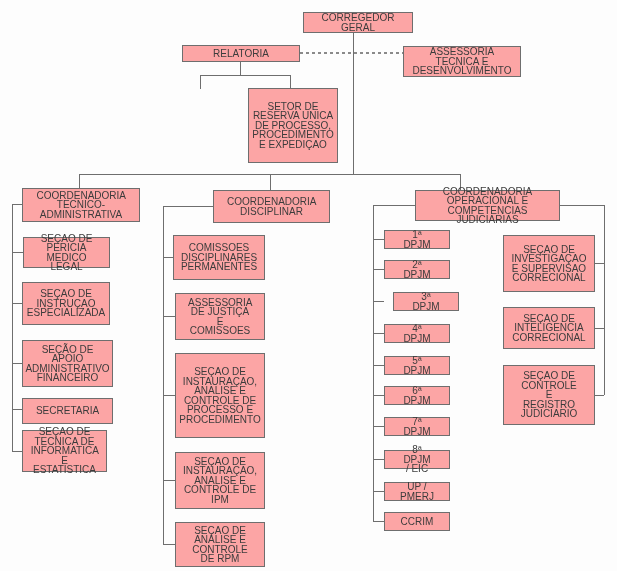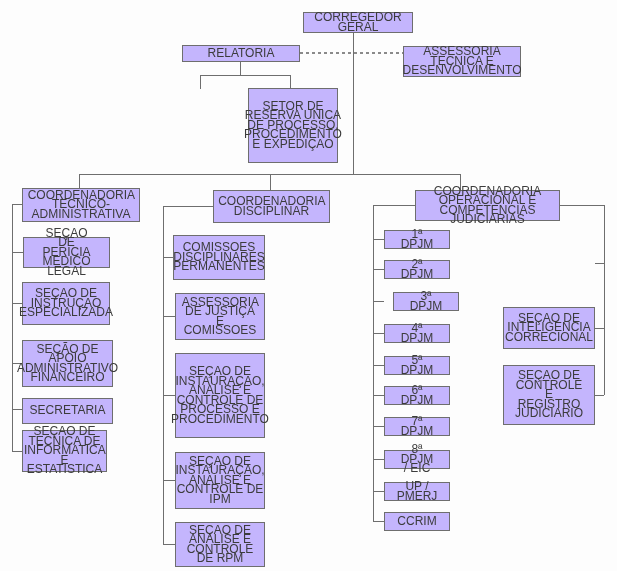--- a/index.html
+++ b/index.html
@@ -6,28 +6,28 @@
   #stage{
     position:relative;
     width:617px;height:571px;
     background:#fdfdfd;
     font-family:"Liberation Sans", sans-serif;
     overflow:hidden;
   }
   .box{
     position:absolute;
     box-sizing:border-box;
-    background:#c4b5fd;
+    background:#fca5a5;
     border:1px solid #6e6e6e;
     color:#3c3c3c;
     display:flex;
     align-items:center;
     justify-content:center;
     text-align:center;
-    font-size:12px;
+    font-size:10px;
     line-height:9.5px;
     letter-spacing:0;
     padding:1px 16px;
   }
   .hl{position:absolute;height:1px;background:#6e6e6e;}
   .vl{position:absolute;width:1px;background:#6e6e6e;}
   .dashed{
     height:2px;
     background:repeating-linear-gradient(90deg,#8a8a8a 0 3px,transparent 3px 6px);
   }
@@ -114,16 +114,17 @@
   <div class="box" style="left:384px;top:260px;width:66px;height:19px">2ª DPJM</div>
   <div class="box" style="left:393px;top:292px;width:66px;height:19px">3ª DPJM</div>
   <div class="box" style="left:384px;top:324px;width:66px;height:19px">4ª DPJM</div>
   <div class="box" style="left:384px;top:356px;width:66px;height:19px">5ª DPJM</div>
   <div class="box" style="left:384px;top:386px;width:66px;height:19px">6ª DPJM</div>
   <div class="box" style="left:384px;top:417px;width:66px;height:19px">7ª DPJM</div>
   <div class="box" style="left:384px;top:450px;width:66px;height:19px">8ª DPJM / EIC</div>
   <div class="box" style="left:384px;top:482px;width:66px;height:19px">UP / PMERJ</div>
   <div class="box" style="left:384px;top:512px;width:66px;height:19px">CCRIM</div>
 
+  <div class="box" style="left:503px;top:235px;width:92px;height:57px">SEÇAO DE INVESTIGAÇAO E SUPERVISAO CORRECIONAL</div>
   <div class="box" style="left:503px;top:307px;width:92px;height:42px">SEÇAO DE INTELIGENCIA CORRECIONAL</div>
   <div class="box" style="left:503px;top:365px;width:92px;height:60px">SEÇAO DE CONTROLE E REGISTRO JUDICIARIO</div>
 
 </div>
 
 </body></html>

